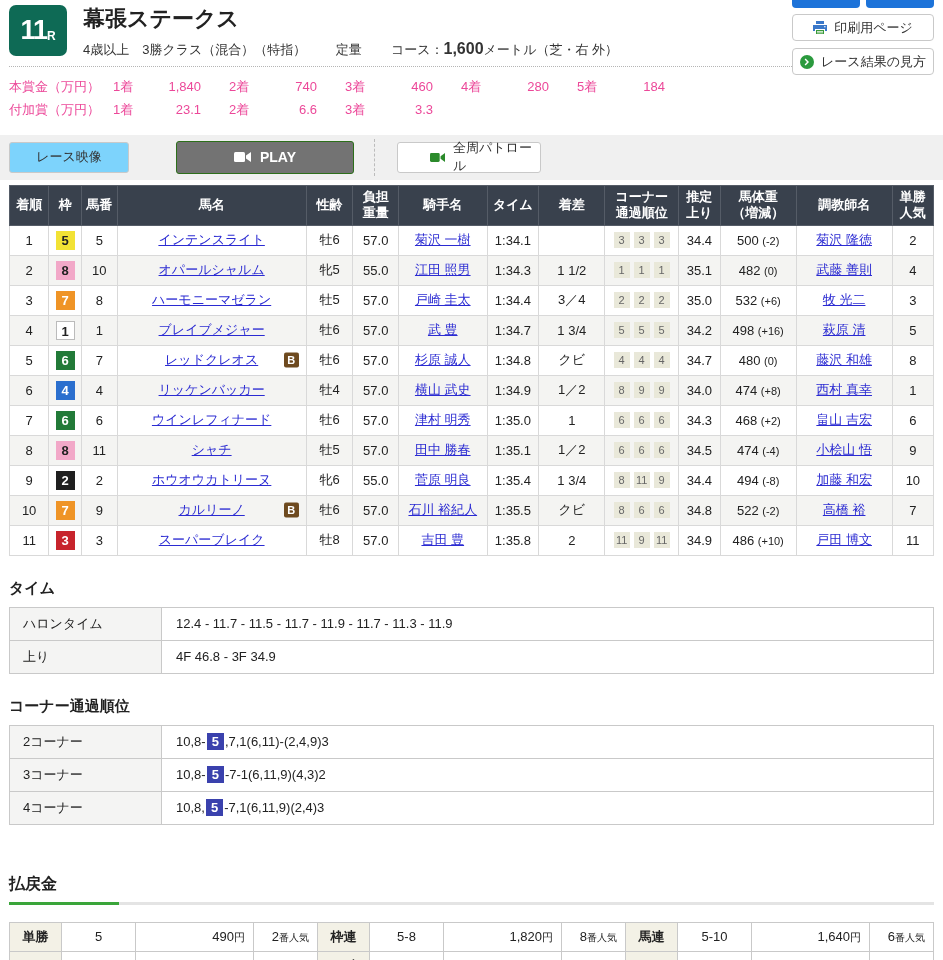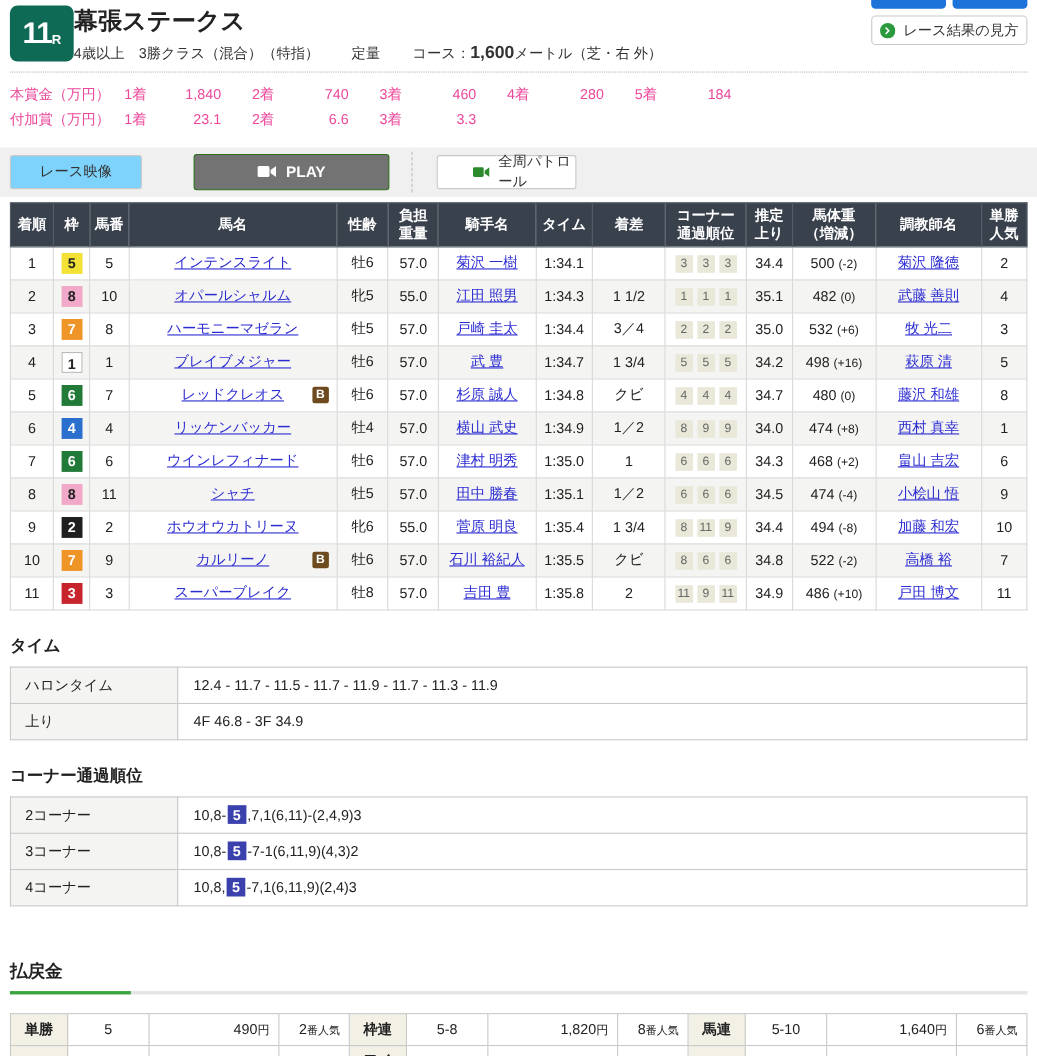--- a/index.html
+++ b/index.html
@@ -12,21 +12,21 @@
   .page { padding:0 9px; }
 
   
   .race-header { display:flex; align-items:flex-start; padding-top:5px; position:relative; }
   .race-no {
     background:#0e6a55; color:#fff; border-radius:7px; width:58px; height:51px;
     display:flex; align-items:center; justify-content:center; font-weight:bold; flex:0 0 58px;
   }
   .race-no .num { font-size:27px; letter-spacing:-1px; }
   .race-no .suf { font-size:12px; margin-top:10px; }
-  .race-head-text { }
+  .race-head-text { margin-left:16px; }
   .race-title { font-size:22px; font-weight:bold; color:#222; line-height:1.1; padding-top:2px; }
   .race-cond { font-size:13px; color:#333; margin-top:9px; }
   .race-cond .big { font-size:16px; font-weight:bold; letter-spacing:0; }
   .race-cond .gap { display:inline-block; width:22px; }
   .head-btns { position:absolute; right:0; top:0; width:142px; }
   .cut-row { display:flex; gap:6px; margin-bottom:6px; }
   .cut-btn { flex:1; height:8px; background:#1d73d9; border-radius:0 0 4px 4px; }
   .white-btn {
     width:142px; height:27px; background:#fff; border:1px solid #c9c9c9; border-radius:4px;
     display:flex; align-items:center; justify-content:center; gap:7px; font-size:13px; color:#333;
@@ -51,21 +51,21 @@
     width:120px; height:31px; background:#7dd3fc; border:1px solid #c9c9c9; border-radius:3px;
     display:flex; align-items:center; justify-content:center; font-size:13px; color:#333; cursor:pointer;
   }
   .btn-play {
     width:178px; height:33px; background:#737373; border:1px solid #2c6f1a; border-radius:3px;
     color:#fff; font-weight:bold; font-size:14px; display:flex; align-items:center; justify-content:center;
     gap:9px; margin-left:47px; cursor:pointer;
   }
   .vbar-divider { border-left:1px dashed #bbb; height:37px; margin:0 22px 0 20px; }
   .btn-patrol {
-    width:127px; height:31px; background:#fff; border:1px solid #c9c9c9; border-radius:3px;
+    width:144px; height:31px; background:#fff; border:1px solid #c9c9c9; border-radius:3px;
     display:flex; align-items:center; justify-content:center; gap:8px; font-size:13px; color:#333; cursor:pointer;padding-left:32px;
   }
   .cam { flex:0 0 auto; }
 
   
   table.results { width:100%; border-collapse:collapse; margin-top:5px; font-size:13px; }
   table.results th {
     background:#39414d; color:#fff; font-weight:bold; border:1px solid #555c67;
     padding:3px 2px; white-space:pre-line; line-height:1.25; font-size:13px; height:40px;
   }
@@ -126,20 +126,30 @@
         <span class="gap"></span>
         <span>定量</span>
         <span class="gap"></span>
         <span>コース：</span><span class="big">1,600</span><span>メートル（芝・右 外）</span>
       </div>
     </div>
     <div class="head-btns">
       <div class="cut-row">
         <div class="cut-btn"></div>
         <div class="cut-btn"></div>
+      </div>
+      <div class="white-btn">
+        <svg class="cam" width="14" height="13" viewBox="0 0 14 13">
+            <path fill="#3a77c9" d="M3 0h8v3H3z"></path>
+            <path fill="#3a77c9" d="M0 4h14v6h-2V8H2v2H0z"></path>
+            <path fill="#fff" d="M11 5.2h1.6v1H11z"></path>
+            <path fill="#3a9a3a" d="M3 9h8v4H3z"></path>
+            <path fill="#fff" d="M4 10h6v.8H4zm0 1.4h6v.8H4z"></path>
+          </svg>
+        <span>印刷用ページ</span>
       </div>
       <div class="white-btn">
         <svg class="cam" width="14" height="14" viewBox="0 0 14 14">
             <circle cx="7" cy="7" r="7" fill="#2b9a3e"></circle>
             <path d="M5.6 3.6 9 7l-3.4 3.4-1-1L7 7 4.6 4.6z" fill="#fff"></path>
           </svg>
         <span>レース結果の見方</span>
       </div>
     </div>
   </div>

